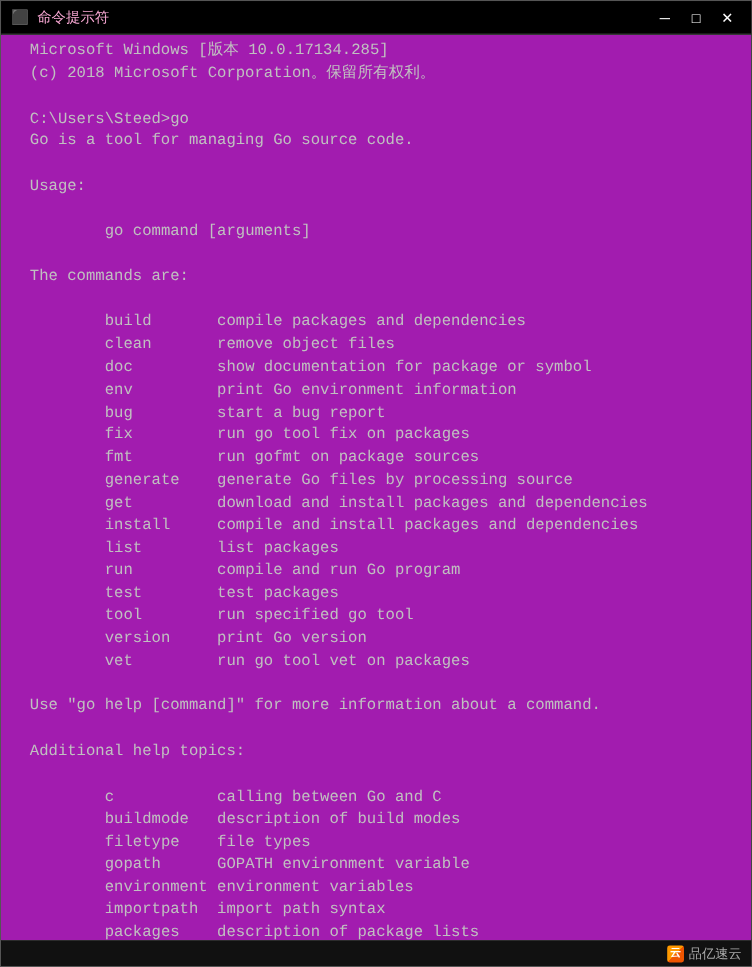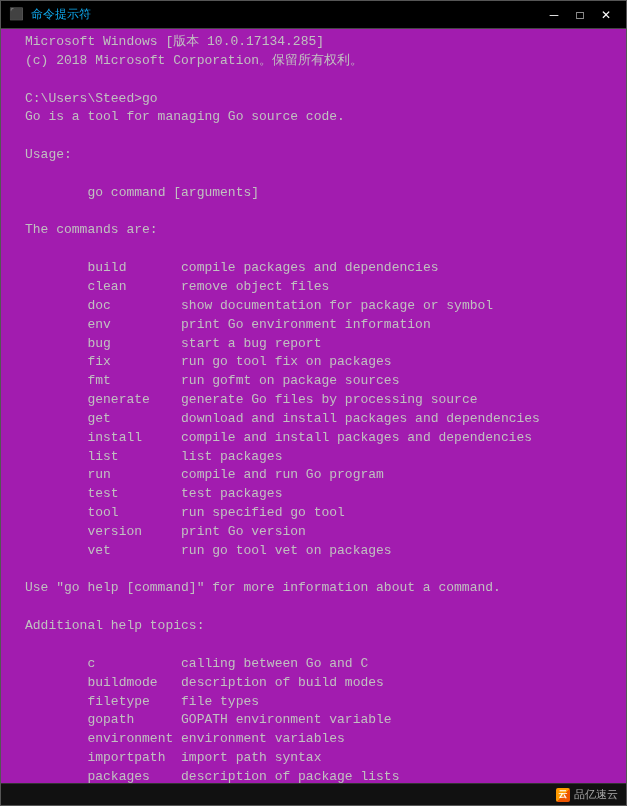--- a/index.html
+++ b/index.html
@@ -43,21 +43,21 @@
       width: 16px;
       height: 16px;
       display: flex;
       align-items: center;
       justify-content: center;
       color: #fff;
       font-size: 12px;
     }
 
     .title-bar-title {
-      color: #0ea5e9;
+      color: #f9a8d4;
       font-size: 12px;
     }
 
     .title-bar-controls {
       display: flex;
       gap: 2px;
     }
 
     .title-bar-btn {
       width: 24px;

